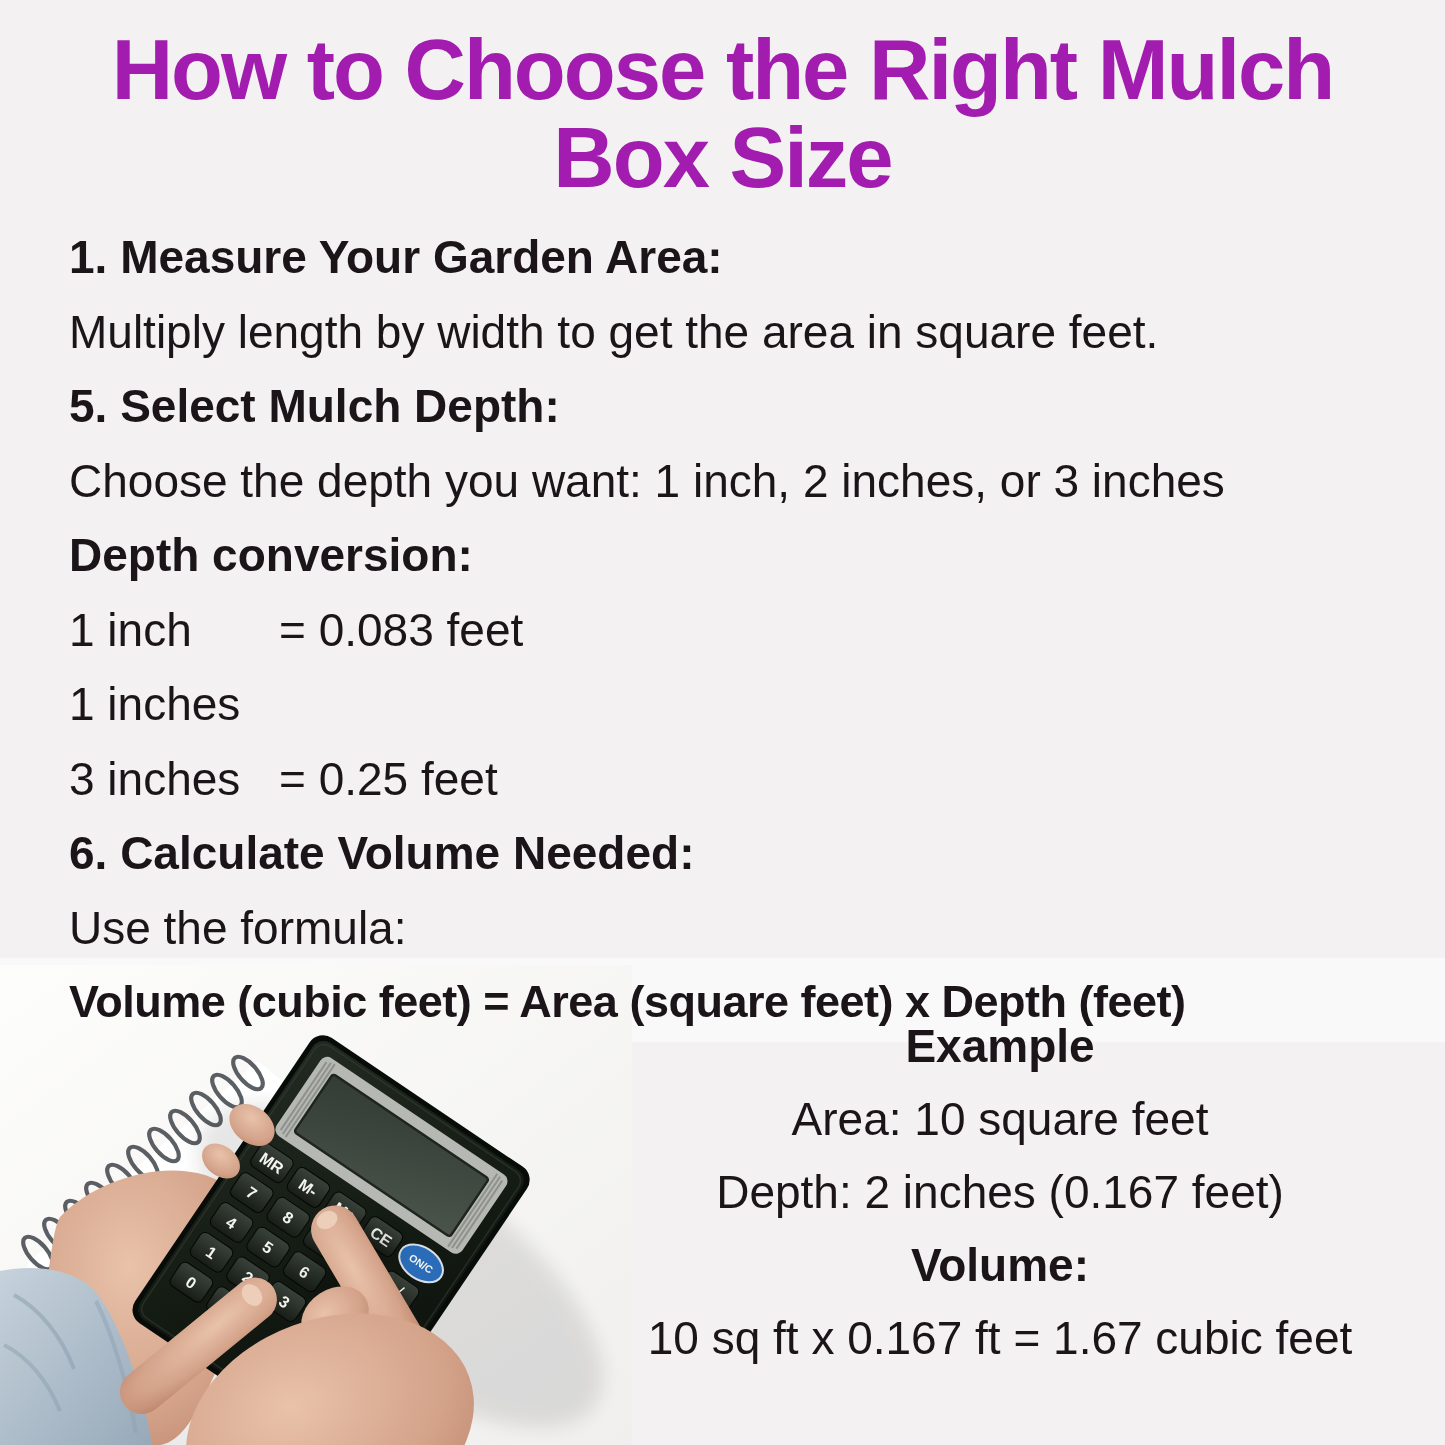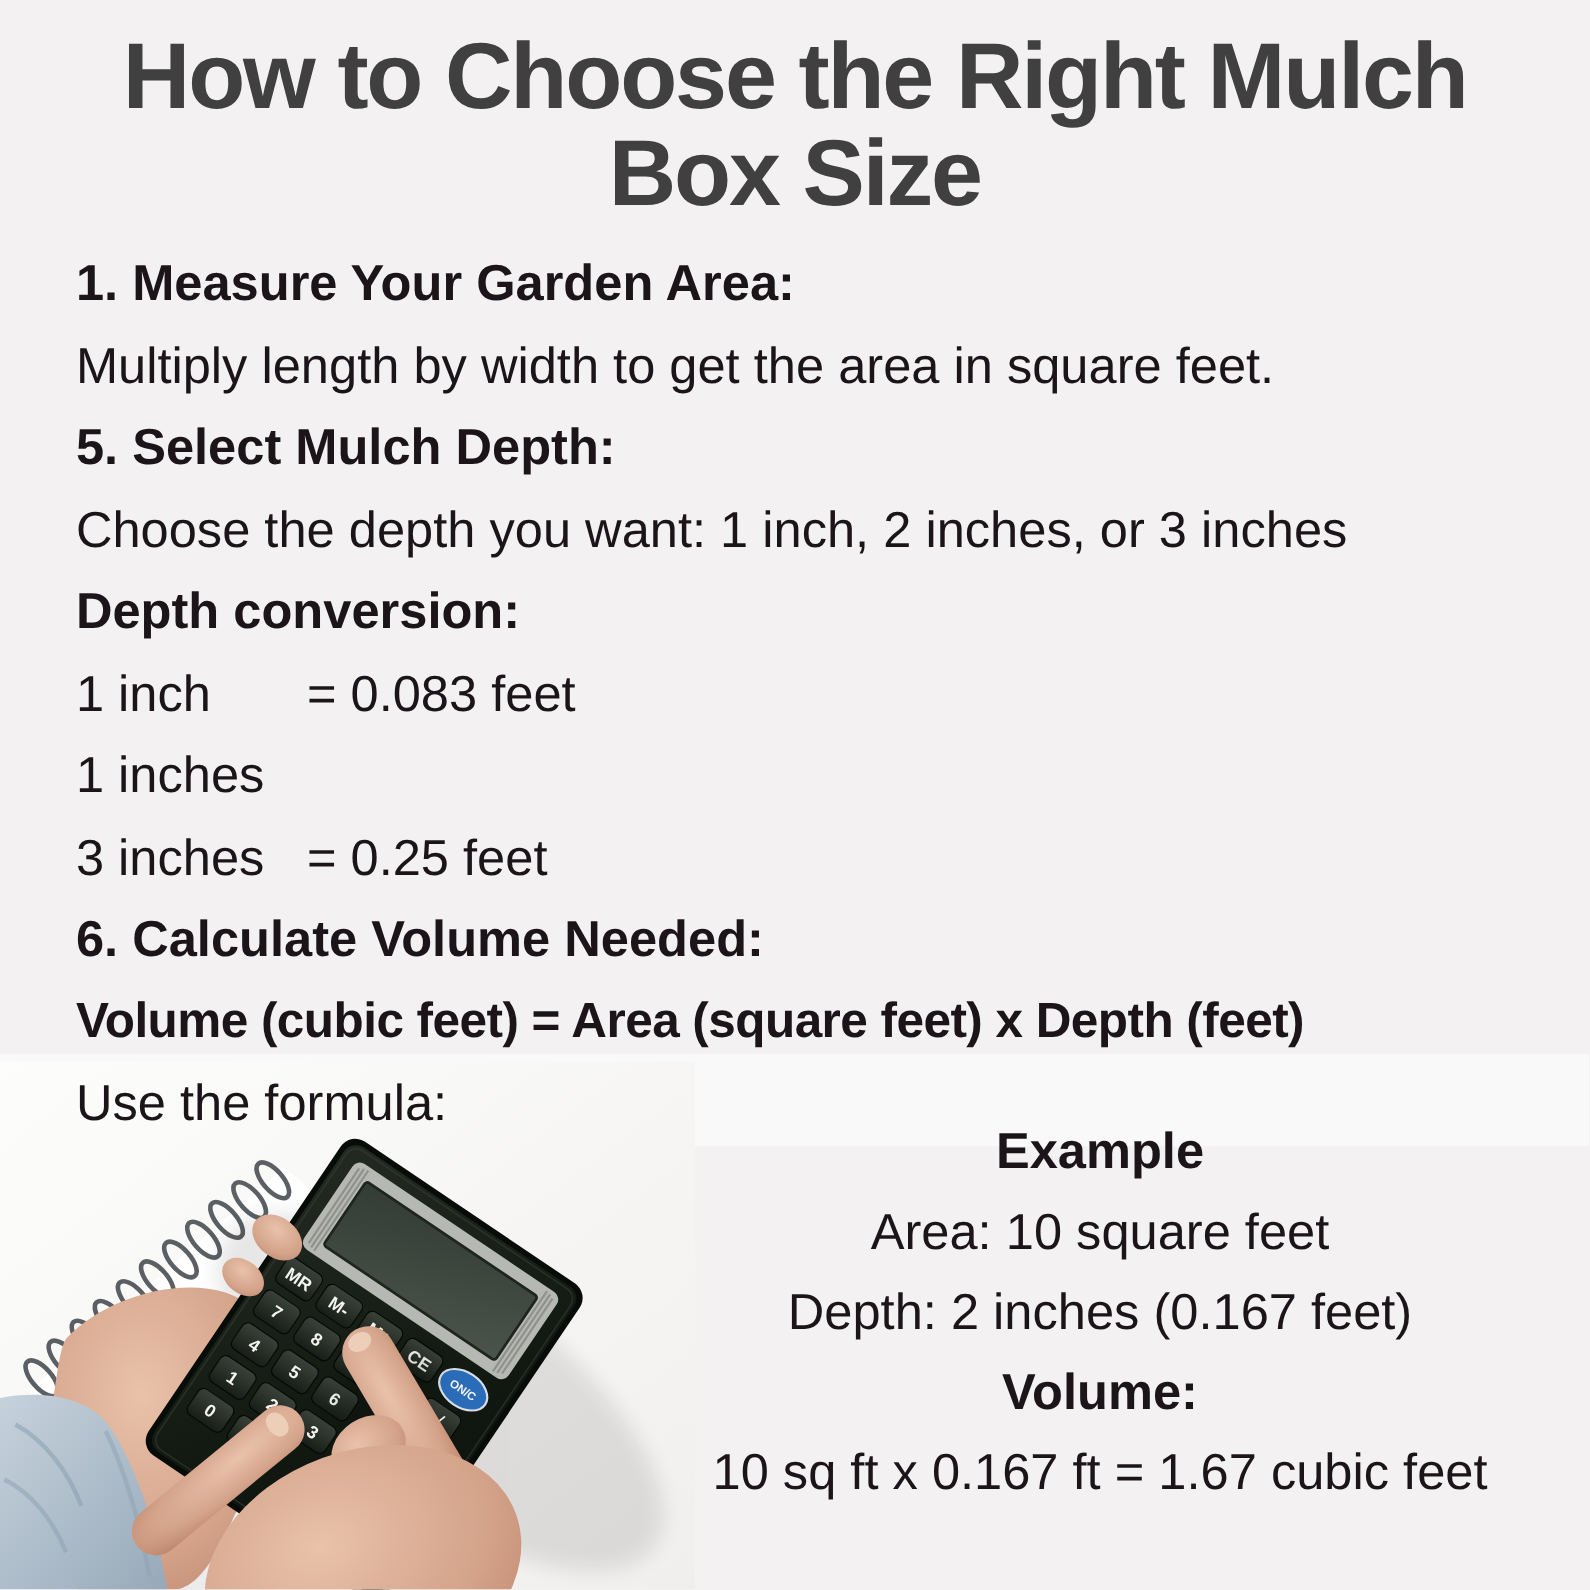--- a/index.html
+++ b/index.html
@@ -10,21 +10,21 @@
     color:#1b1519;
     overflow:hidden;
   }
   .poster{position:relative;width:1445px;height:1445px;}
 
   
   .title{
     position:absolute;top:26px;left:0;width:1445px;
     text-align:center;font-weight:700;
     font-size:85px;line-height:88px;letter-spacing:-2px;
-    color:#404040;z-index:3;
+    color:#a21caf;z-index:3;
   }
 
   
   .steps{position:absolute;left:69px;top:220px;width:1370px;z-index:3;}
   .line{
     height:74.5px;font-size:46px;
     display:flex;align-items:center;white-space:pre;
   }
   .line.bold{font-weight:700;}
   .line.formula{font-weight:700;font-size:45px;letter-spacing:-0.5px;}
@@ -69,22 +69,22 @@
   <main class="steps">
     <div class="line bold">1. Measure Your Garden Area:</div>
     <div class="line">Multiply length by width to get the area in square feet.</div>
     <div class="line bold">5. Select Mulch Depth:</div>
     <div class="line">Choose the depth you want: 1 inch, 2 inches, or 3 inches</div>
     <div class="line bold">Depth conversion:</div>
     <div class="line"><span class="conv-label">1 inch</span><span>= 0.083 feet</span></div>
     <div class="line"><span class="conv-label">1 inches</span></div>
     <div class="line"><span class="conv-label">3 inches</span><span>= 0.25 feet</span></div>
     <div class="line bold">6. Calculate Volume Needed:</div>
+    <div class="line">Use the formula:</div>
     <div class="line formula">Volume (cubic feet) = Area (square feet) x Depth (feet)</div>
-    <div class="line">Use the formula:</div>
   </main>
 
   <section class="photo">
     <svg width="632" height="480" viewBox="0 0 632 480" xmlns="http://www.w3.org/2000/svg">
       <defs>
         <linearGradient id="bgGrad" x1="0" y1="0" x2="1" y2="1">
           <stop offset="0" stop-color="#fdfdfc"></stop>
           <stop offset="1" stop-color="#f0efee"></stop>
         </linearGradient>
         <linearGradient id="calcGrad" x1="0" y1="0" x2="1" y2="1">

